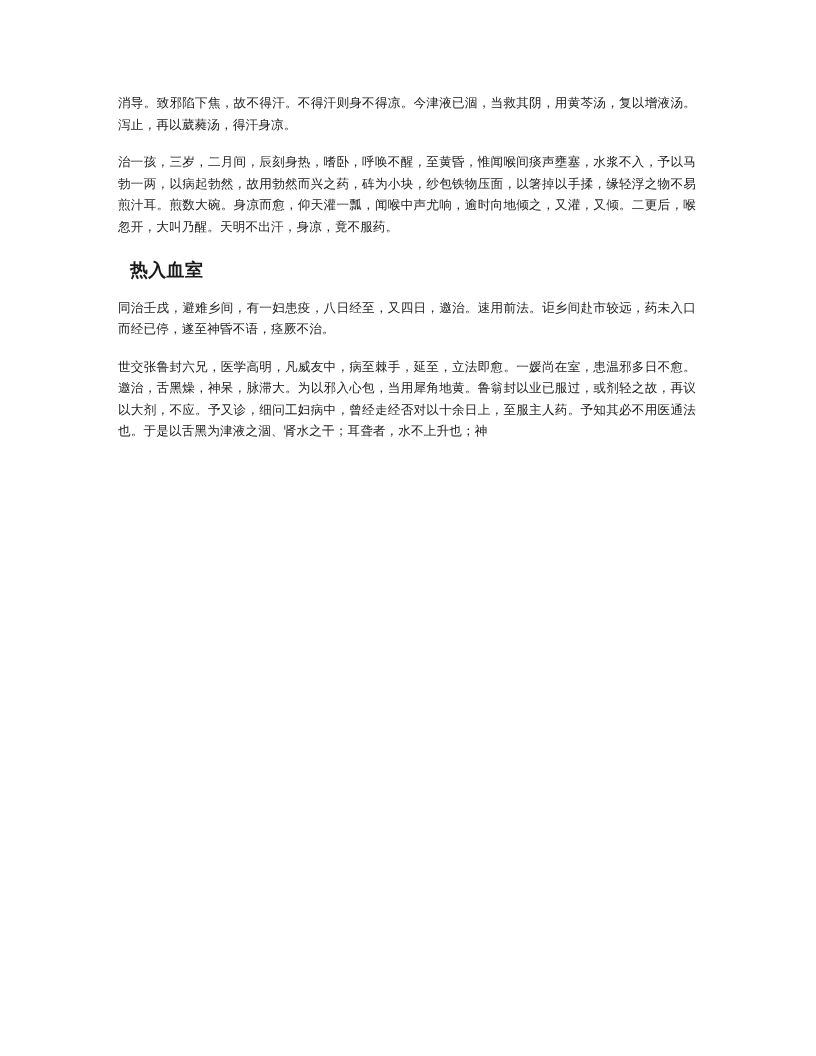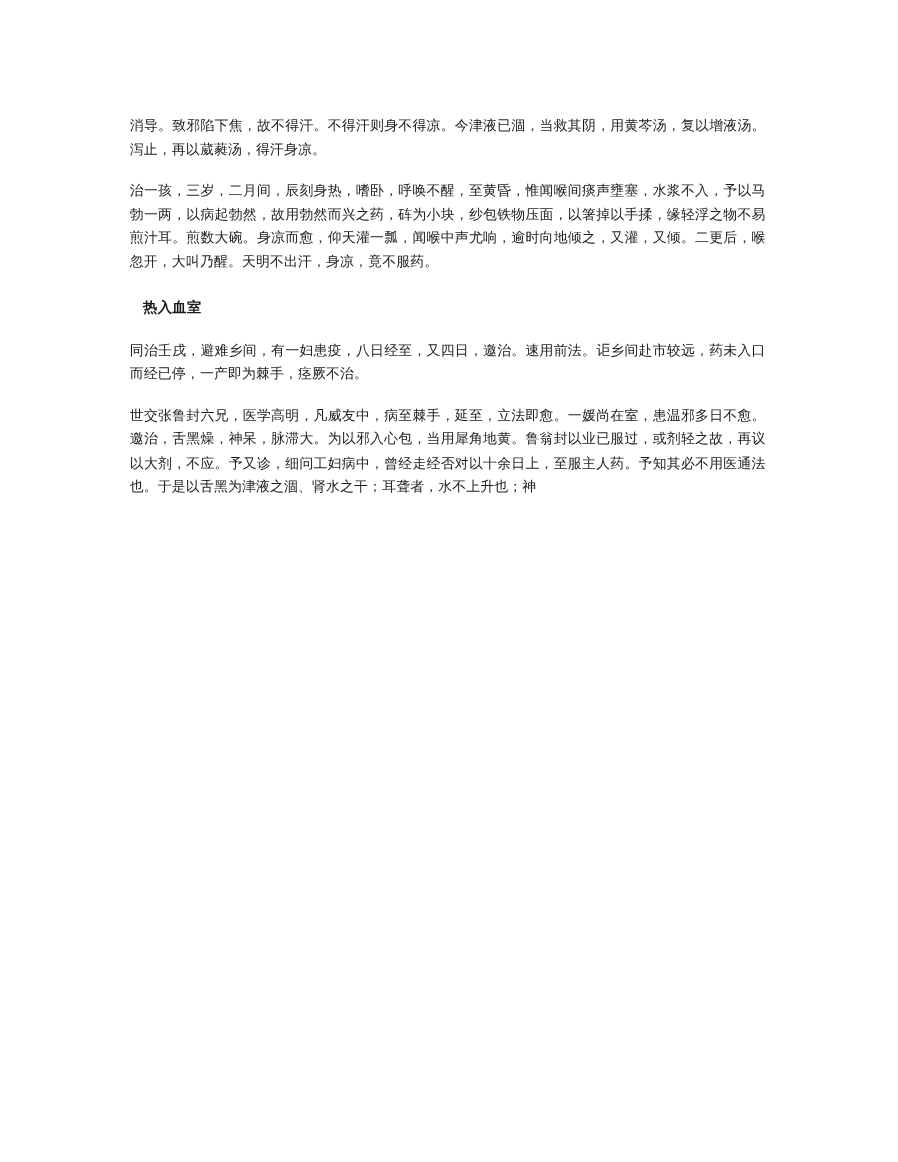--- a/index.html
+++ b/index.html
@@ -20,44 +20,44 @@
     padding: 92px 120px 60px 118px;
     background: #ffffff;
   }
   .doc-body {
     font-size: 12.6px;
     line-height: 21.5px;
     text-align: justify;
     text-justify: inter-ideograph;
   }
   .para {
-    margin: 11px 0 16px 0;
+    margin: 0 0 16px 0;
     text-indent: 0;
     letter-spacing: 0.15px;
   }
   .para:last-child {
     margin-bottom: 0;
   }
   .section-heading {
     margin: 22px 0 16px 0;
-    font-size: 13px;
+    font-size: 18px;
     line-height: 21.5px;
     font-weight: bold;
     text-indent: 12px;
     letter-spacing: 0.3px;
   }
 </style>
 </head>
 <body>
 
 <div class="page">
   <div class="doc-body">
 
     <p class="para">消导。致邪陷下焦，故不得汗。不得汗则身不得凉。今津液已涸，当救其阴，用黄芩汤，复以增液汤。泻止，再以葳蕤汤，得汗身凉。</p>
     <p class="para">治一孩，三岁，二月间，辰刻身热，嗜卧，呼唤不醒，至黄昏，惟闻喉间痰声壅塞，水浆不入，予以马勃一两，以病起勃然，故用勃然而兴之药，砗为小块，纱包铁物压面，以箸掉以手揉，缘轻浮之物不易煎汁耳。煎数大碗。身凉而愈，仰天灌一瓢，闻喉中声尤响，逾时向地倾之，又灌，又倾。二更后，喉忽开，大叫乃醒。天明不出汗，身凉，竟不服药。</p>
 
     <h2 class="section-heading">热入血室</h2>
 
-    <p class="para">同治壬戌，避难乡间，有一妇患疫，八日经至，又四日，邀治。速用前法。讵乡间赴市较远，药未入口而经已停，一产即为棘手，痉厥不治。</p>
+    <p class="para">同治壬戌，避难乡间，有一妇患疫，八日经至，又四日，邀治。速用前法。讵乡间赴市较远，药未入口而经已停，遂至神昏不语，痉厥不治。</p>
     <p class="para">世交张鲁封六兄，医学高明，凡威友中，病至棘手，延至，立法即愈。一媛尚在室，患温邪多日不愈。邀治，舌黑燥，神呆，脉滞大。为以邪入心包，当用犀角地黄。鲁翁封以业已服过，或剂轻之故，再议以大剂，不应。予又诊，细问工妇病中，曾经走经否对以十余日上，至服主人药。予知其必不用医通法也。于是以舌黑为津液之涸、肾水之干；耳聋者，水不上升也；神</p>
 
   </div>
 </div>
 
 </body></html>

